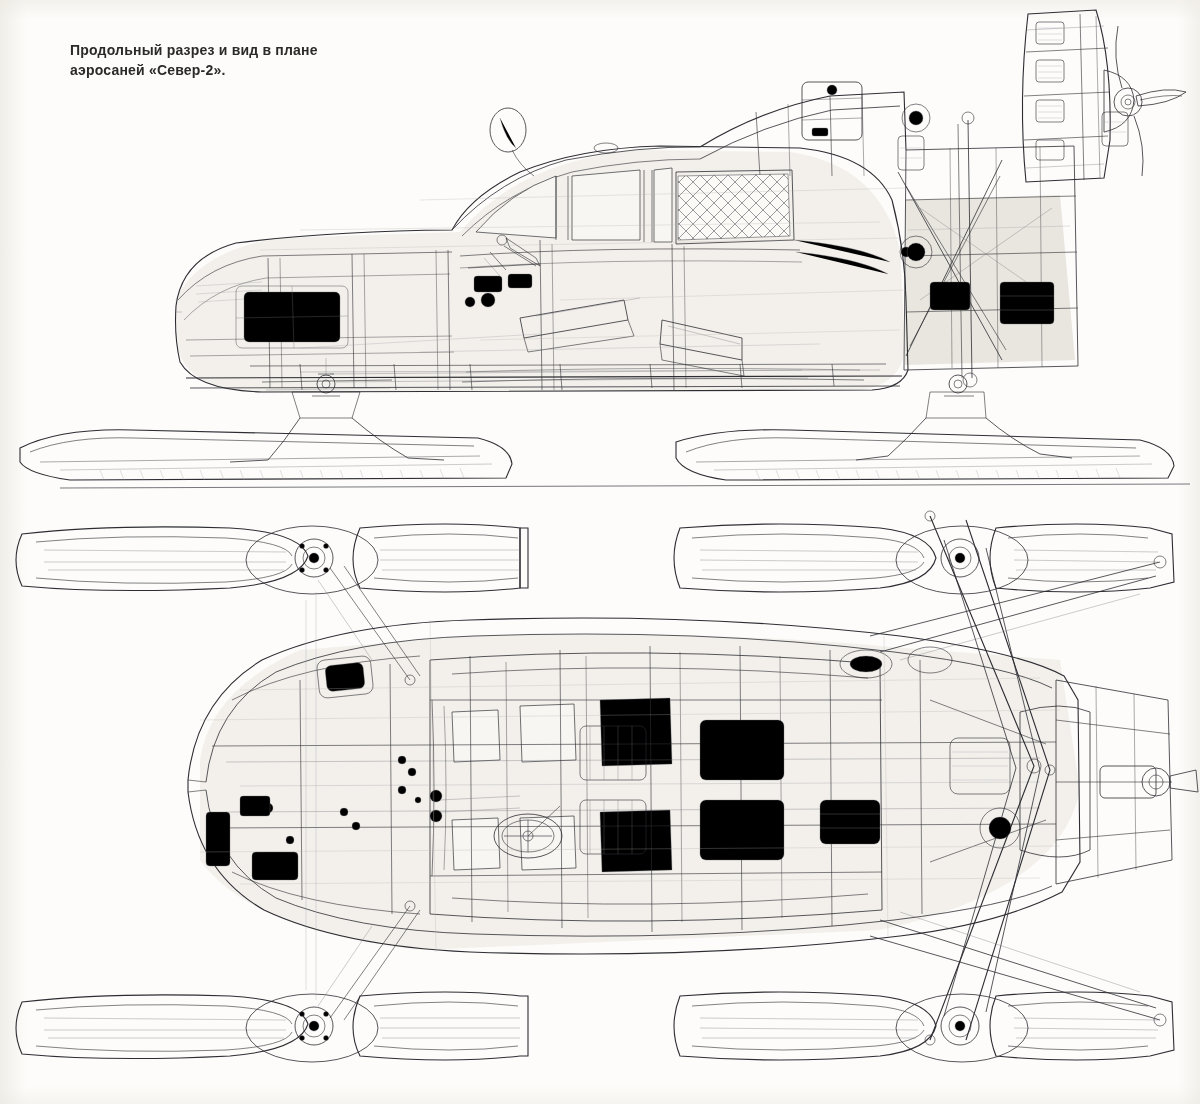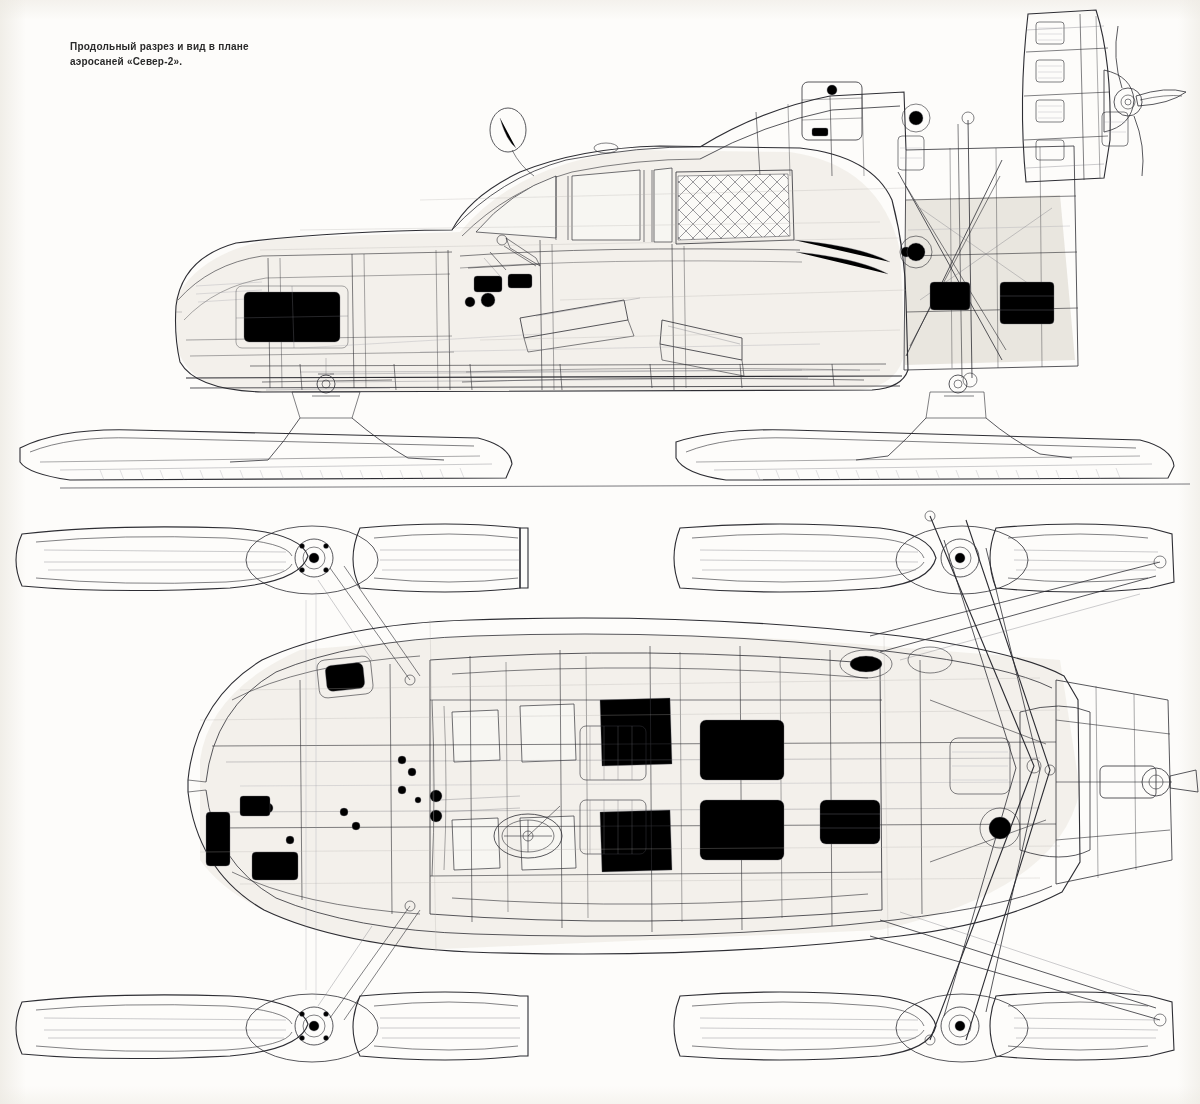--- a/index.html
+++ b/index.html
@@ -27,21 +27,21 @@
       linear-gradient(270deg, rgba(236,233,226,0.6) 0px, rgba(253,252,250,0) 22px),
       linear-gradient(180deg, rgba(240,237,231,0.7) 0px, rgba(253,252,250,0) 20px),
       linear-gradient(0deg, rgba(240,237,231,0.55) 0px, rgba(253,252,250,0) 18px);
     pointer-events: none;
   }
   #caption {
     position: absolute;
     left: 70px;
     top: 40px;
     width: 330px;
-    font-size: 10px;
+    font-size: 14px;
     font-weight: bold;
     line-height: 1.45;
     color: #2a2a2a;
     letter-spacing: 0.2px;
     white-space: pre-line;
   }
   #drawing {
     position: absolute;
     left: 0;
     top: 0;

